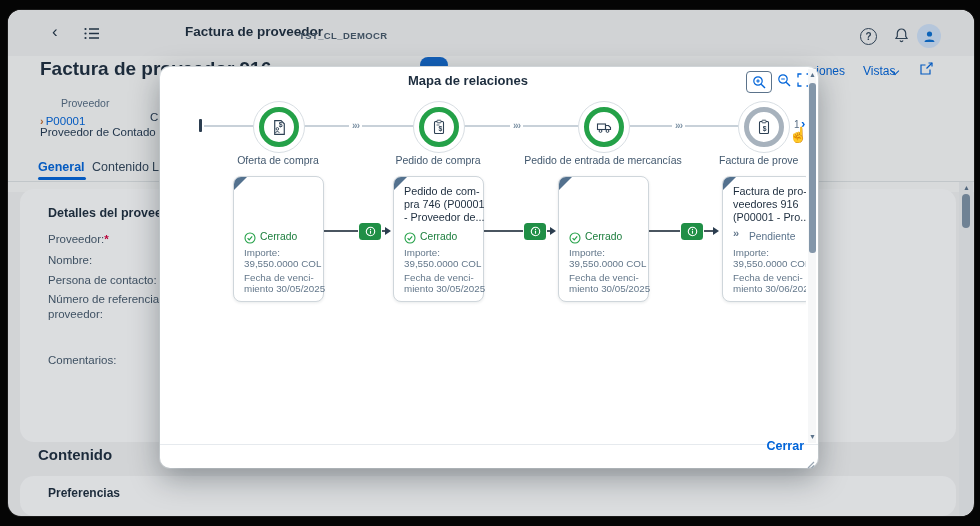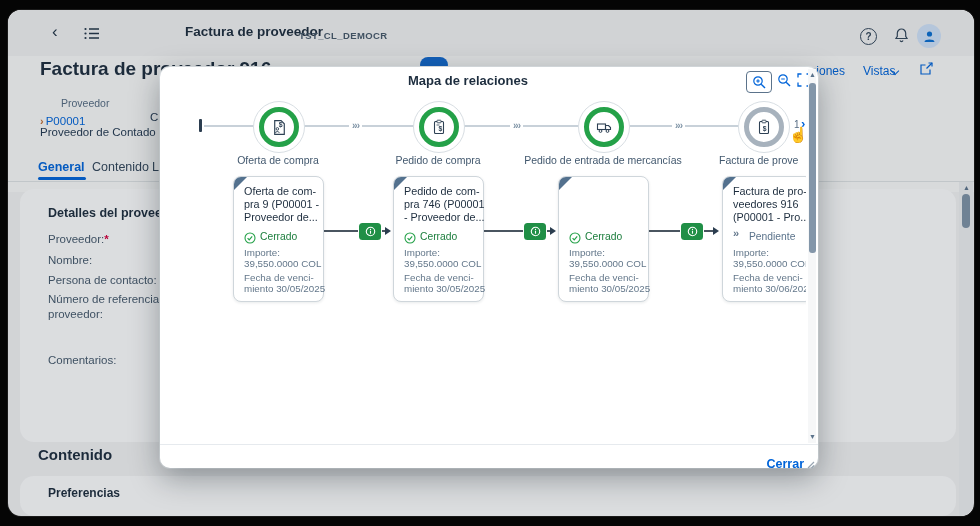--- a/index.html
+++ b/index.html
@@ -283,25 +283,20 @@
           <svg width="11" height="11" viewBox="0 0 12 12">
               <circle cx="6" cy="6" r="4.6" fill="none" stroke="#fff" stroke-width="1.2"></circle>
               <rect x="5.4" y="5.2" width="1.2" height="3.2" fill="#fff"></rect>
               <rect x="5.4" y="3.1" width="1.2" height="1.3" fill="#fff"></rect>
             </svg>
         </div>
         <div class="abs conn-arrow" style="left:547px;top:133.5px;"></div>
 
         <div class="fcard" style="left:67px;top:83px;">
           <div class="dogear"></div>
-          <div class="fcard-title">
-            <span>Oferta de com-</span>
-              <span>pra 9 (P00001 -</span>
-              <span>Proveedor de...</span>
-          </div>
           <div class="abs" style="left:10px;top:53px;">
             <svg width="12" height="12" viewBox="0 0 12 12">
                 <circle cx="6" cy="6" r="5" fill="none" stroke="#24a148" stroke-width="1.1"></circle>
                 <path d="M3.6 6.2l1.6 1.6 3-3.4" fill="none" stroke="#24a148" stroke-width="1.2"></path>
               </svg>
           </div>
           <div class="abs status-pos" style="left:26px;top:54px;">Cerrado</div>
           <div class="abs attr" style="left:10px;top:70px;">Importe:</div>
           <div class="abs attr" style="left:10px;top:81px;">39,550.0000 COL</div>
           <div class="abs attr" style="left:10px;top:95px;">Fecha de venci-</div>
@@ -353,21 +348,21 @@
           <div class="abs neu-chev" style="left:10px;top:50px;">»</div>
           <div class="abs status-neu" style="left:26px;top:54px;">Pendiente</div>
           <div class="abs attr" style="left:10px;top:70px;">Importe:</div>
           <div class="abs attr" style="left:10px;top:81px;">39,550.0000 COL</div>
           <div class="abs attr" style="left:10px;top:95px;">Fecha de venci-</div>
           <div class="abs attr" style="left:10px;top:106px;">miento 30/06/2025</div>
         </div>
       </div>
 
       <div class="abs dlg-footer-line" style="left:0;top:377px;width:658px;"></div>
-      <div class="abs close-btn" style="left:560px;top:390px;width:84px;">Cerrar</div>
+      <div class="abs close-btn" style="left:560px;top:372px;width:84px;">Cerrar</div>
       <div class="abs" style="left:645px;top:388px;">
         <svg width="10" height="10" viewBox="0 0 10 10">
             <path d="M3 9L9 3M6.5 9L9 6.5" stroke="#98a5b2" stroke-width="1.2"></path>
           </svg>
       </div>
     </div>
 
   </div>
 
   <div class="abs cursor" style="left:789px;top:126px;">☝</div>

